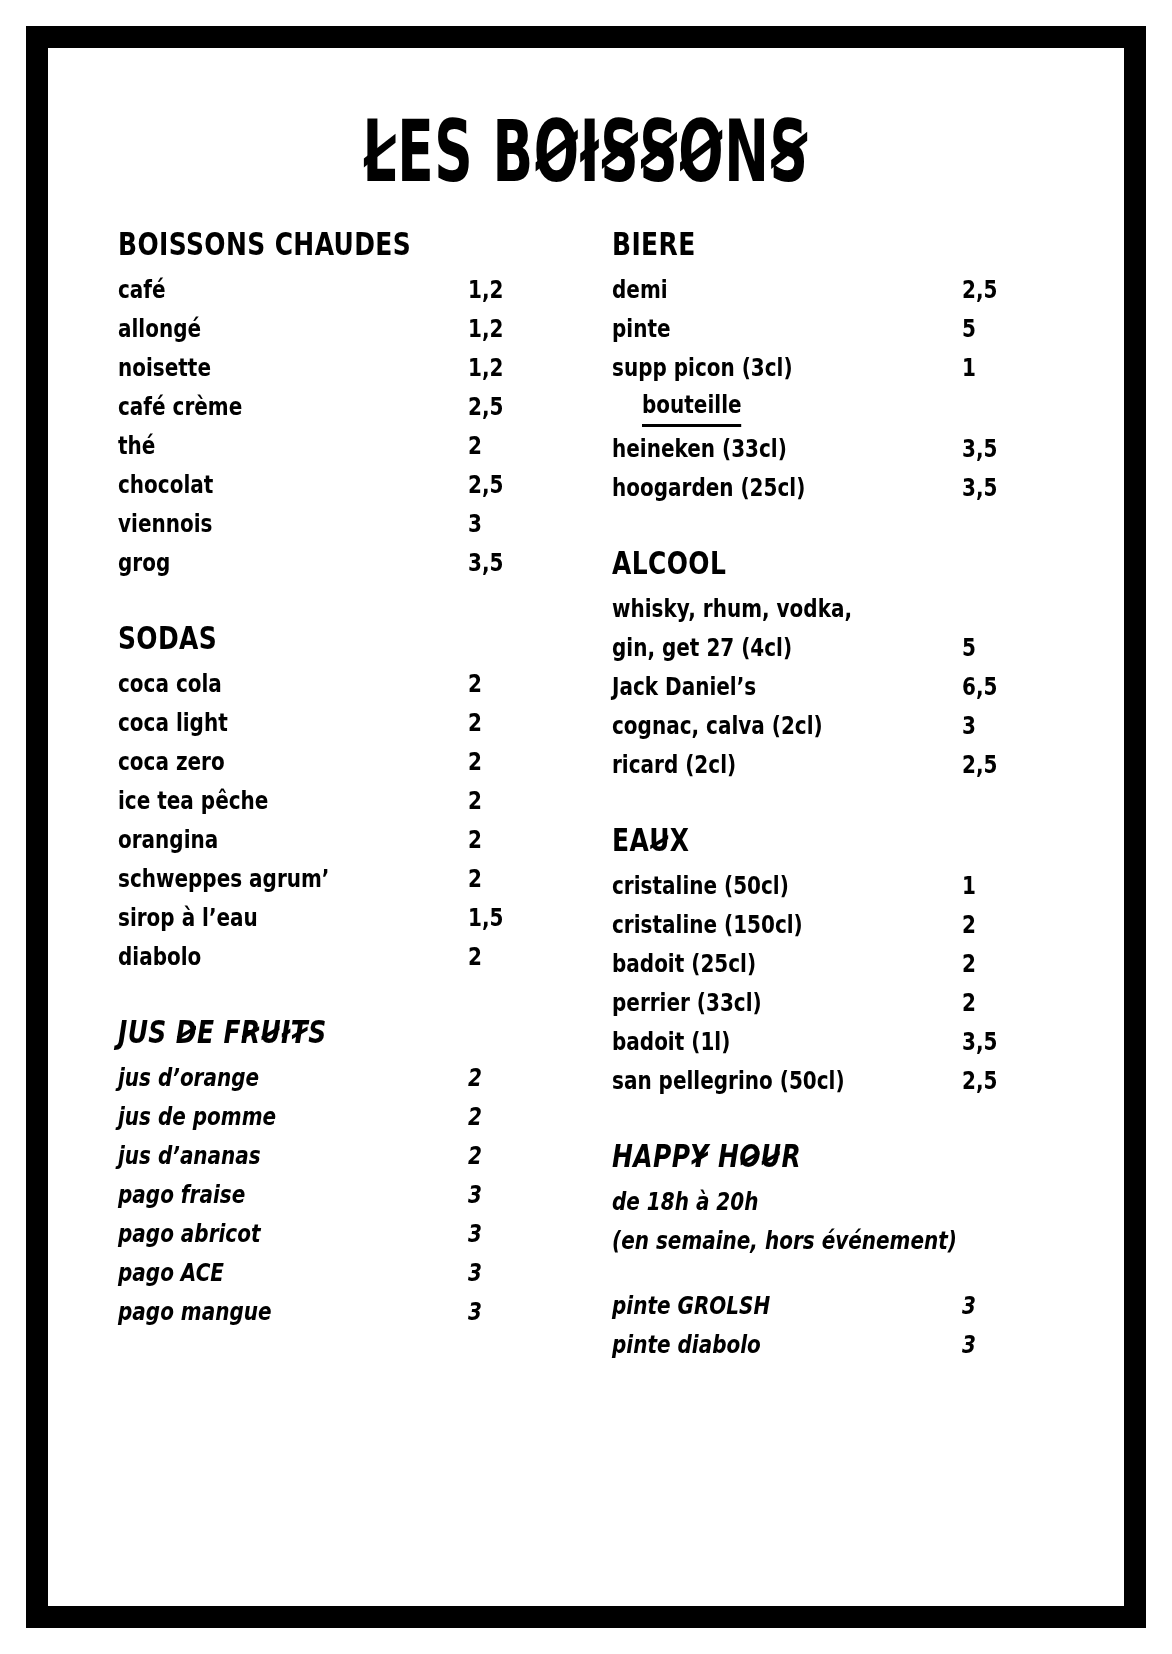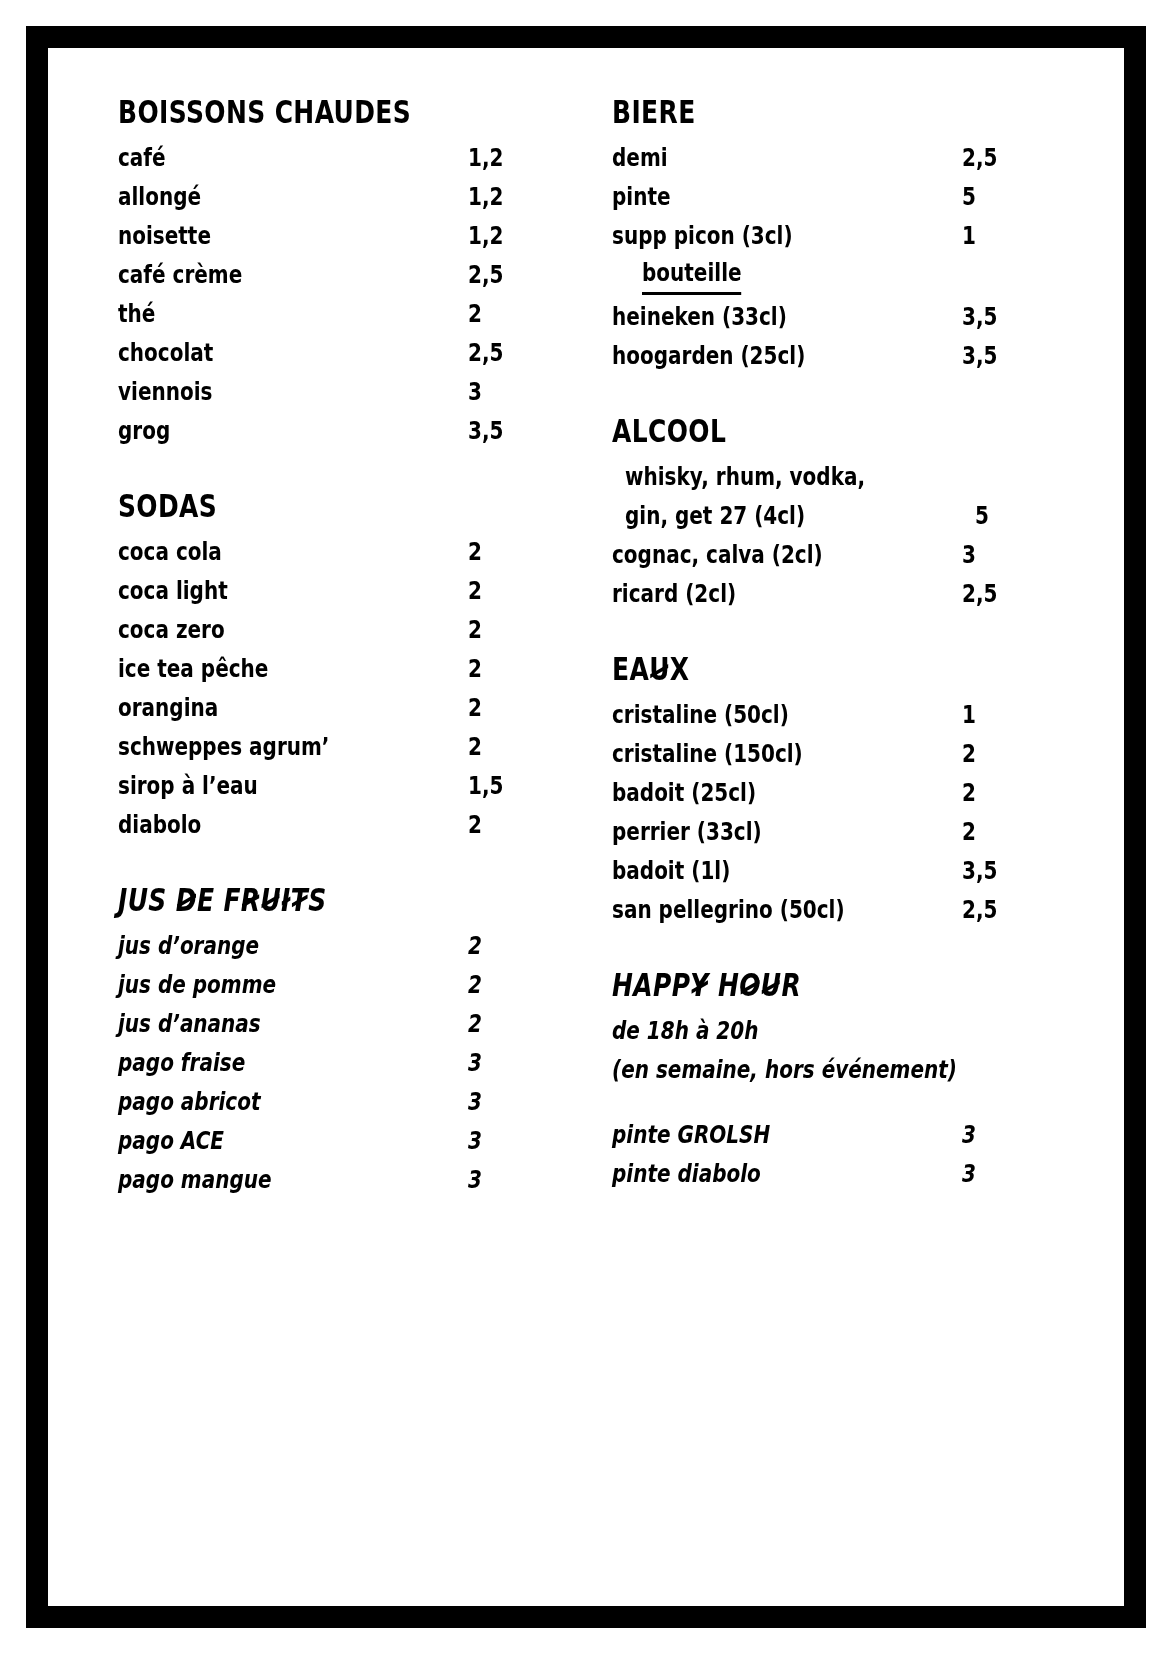--- a/index.html
+++ b/index.html
@@ -154,21 +154,21 @@
   
   .w-chaudes .nm { width: 350px; }
   .w-sodas   .nm { width: 350px; }
   .w-jus     .nm { width: 350px; }
   .w-biere   .nm { width: 350px; }
   .w-alcool  .nm { width: 350px; }
   .w-eaux    .nm { width: 350px; }
   .w-hh      .nm { width: 350px; }
 
   
-  .row.multiline { align-items: center; margin-left: 13px; }
+  .row.multiline { align-items: center; }
   .nm-stack {
     flex: 0 0 auto;
     width: 350px;
   }
   .nm-stack .ln {
     font-family: "DejaVu Sans", sans-serif;
     font-weight: bold;
     font-size: 25px;
     line-height: 1.56;
     transform: scaleX(0.80);
@@ -188,20 +188,23 @@
   }
   .hh-gap { height: 26px; }
 </style>
 </head>
 <body>
 
 <div class="page">
   <div class="frame">
     <div class="inner">
 
+      <div class="title-wrap">
+        <div class="title"><span class="sl">L</span>ES B<span class="sl">O</span><span class="sl">I</span><span class="sl">S</span><span class="sl">S</span><span class="sl">O</span>N<span class="sl">S</span></div>
+      </div>
 
       <div class="columns">
 
         <div class="col col-left">
 
           <div class="section">
             <div class="sec-head">BOISSONS CHAUDES</div>
             <div class="rows w-chaudes">
               <div class="row">
                   <span class="nm">café</span>
@@ -351,20 +354,24 @@
             <div class="sec-head">ALCOOL</div>
             <div class="rows w-alcool">
               <div class="row multiline">
                 <span class="nm-stack">
                   <span class="ln" style="display:block">whisky, rhum, vodka,</span>
                   <span class="ln" style="display:block">gin, get 27  (4cl)</span>
                 </span>
                 <span class="pr" style="align-self:flex-end">5</span>
               </div>
               <div class="row">
+                  <span class="nm">Jack Daniel’s</span>
+                  <span class="pr">6,5</span>
+                </div>
+              <div class="row">
                   <span class="nm">cognac, calva  (2cl)</span>
                   <span class="pr">3</span>
                 </div>
               <div class="row">
                   <span class="nm">ricard (2cl)</span>
                   <span class="pr">2,5</span>
                 </div>
             </div>
           </div>
 

